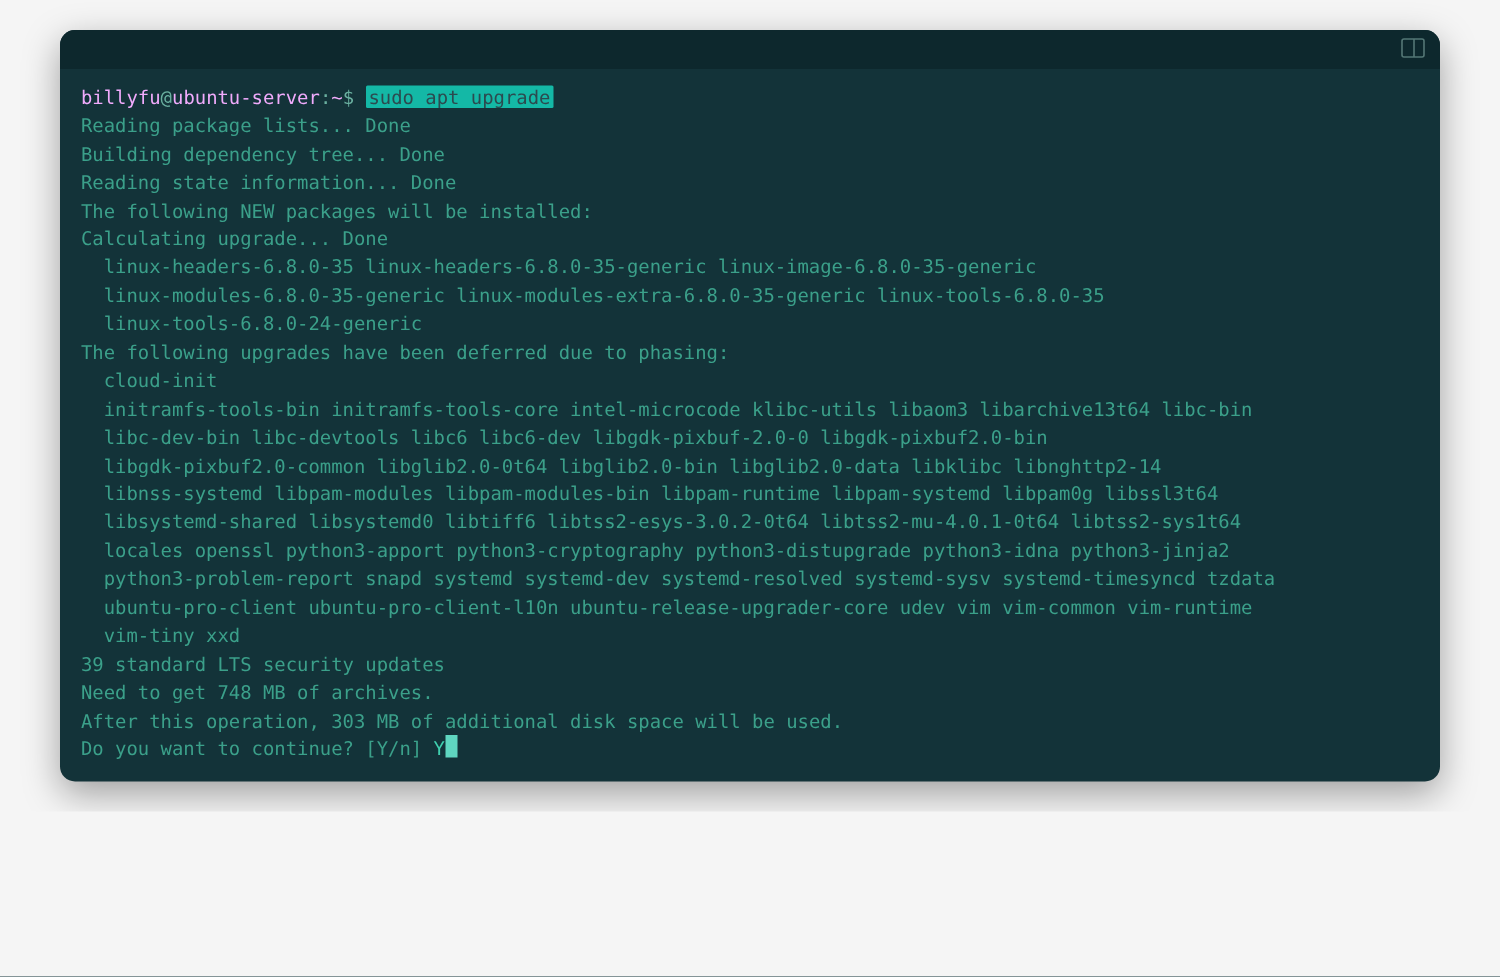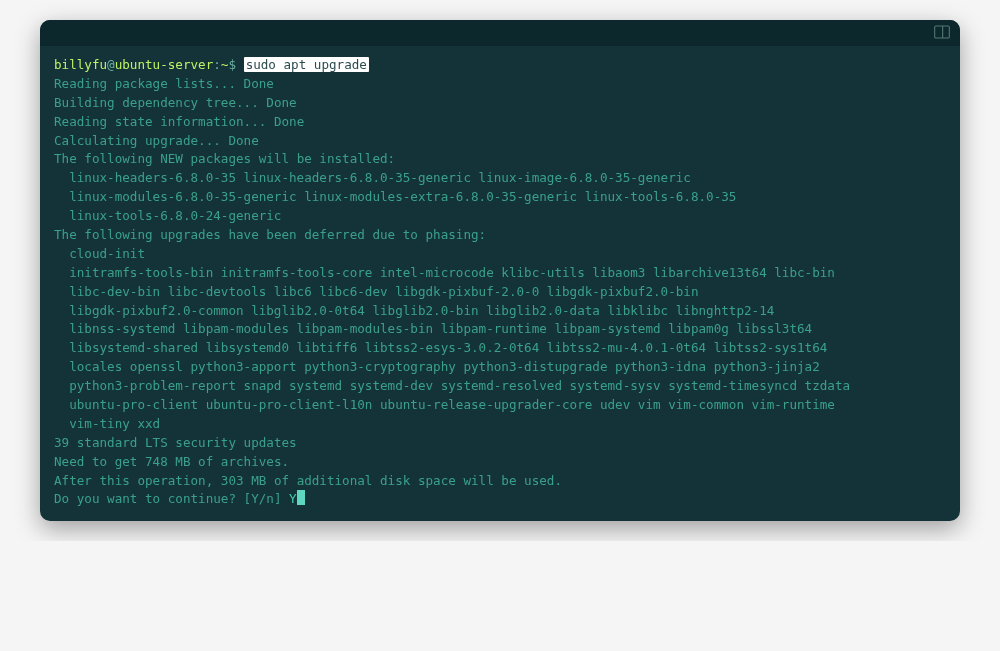--- a/index.html
+++ b/index.html
@@ -33,26 +33,26 @@
       opacity: 0.55;
     }
     .terminal-body {
       padding: 10px 14px 12px 14px;
       font-size: 12.6px;
       line-height: 1.5;
       color: #3ba08a;
     }
     .line { white-space: pre-wrap; word-break: break-word; }
     .indent { padding-left: 2ch; }
-    .prompt-user { color: #bef264; }
+    .prompt-user { color: #f0abfc; }
     .prompt-sep { color: #6ab0a0; }
     .prompt-dollar { color: #6ab0a0; }
     .cmd-highlight {
       color: #2c4a4f;
-      background: #ffffff;
+      background: #14b8a6;
       padding: 0 2px;
       border-radius: 1px;
     }
     .cursor {
       display: inline-block;
       width: 8px;
       height: 15px;
       background: #5fd6c0;
       vertical-align: -2px;
     }
@@ -72,23 +72,23 @@
     </span>
   </div>
 
   <div class="terminal-body">
 
     <div class="line"><span class="prompt-user">billyfu</span><span class="prompt-sep">@</span><span class="prompt-user">ubuntu-server</span><span class="prompt-sep">:</span><span class="prompt-user">~</span><span class="prompt-dollar">$</span> <span class="cmd-highlight">sudo apt upgrade</span></div>
 
     <div class="line">Reading package lists... Done</div>
     <div class="line">Building dependency tree... Done</div>
     <div class="line">Reading state information... Done</div>
+    <div class="line">The following NEW packages will be installed:</div>
+
     <div class="line">Calculating upgrade... Done</div>
-
-    <div class="line">The following NEW packages will be installed:</div>
     <div class="line indent">linux-headers-6.8.0-35 linux-headers-6.8.0-35-generic linux-image-6.8.0-35-generic</div>
     <div class="line indent">linux-modules-6.8.0-35-generic linux-modules-extra-6.8.0-35-generic linux-tools-6.8.0-35</div>
     <div class="line indent">linux-tools-6.8.0-24-generic</div>
 
     <div class="line">The following upgrades have been deferred due to phasing:</div>
     <div class="line indent">cloud-init</div>
 
     <div class="line indent">initramfs-tools-bin initramfs-tools-core intel-microcode klibc-utils libaom3 libarchive13t64 libc-bin</div>
     <div class="line indent">libc-dev-bin libc-devtools libc6 libc6-dev libgdk-pixbuf-2.0-0 libgdk-pixbuf2.0-bin</div>
     <div class="line indent">libgdk-pixbuf2.0-common libglib2.0-0t64 libglib2.0-bin libglib2.0-data libklibc libnghttp2-14</div>

